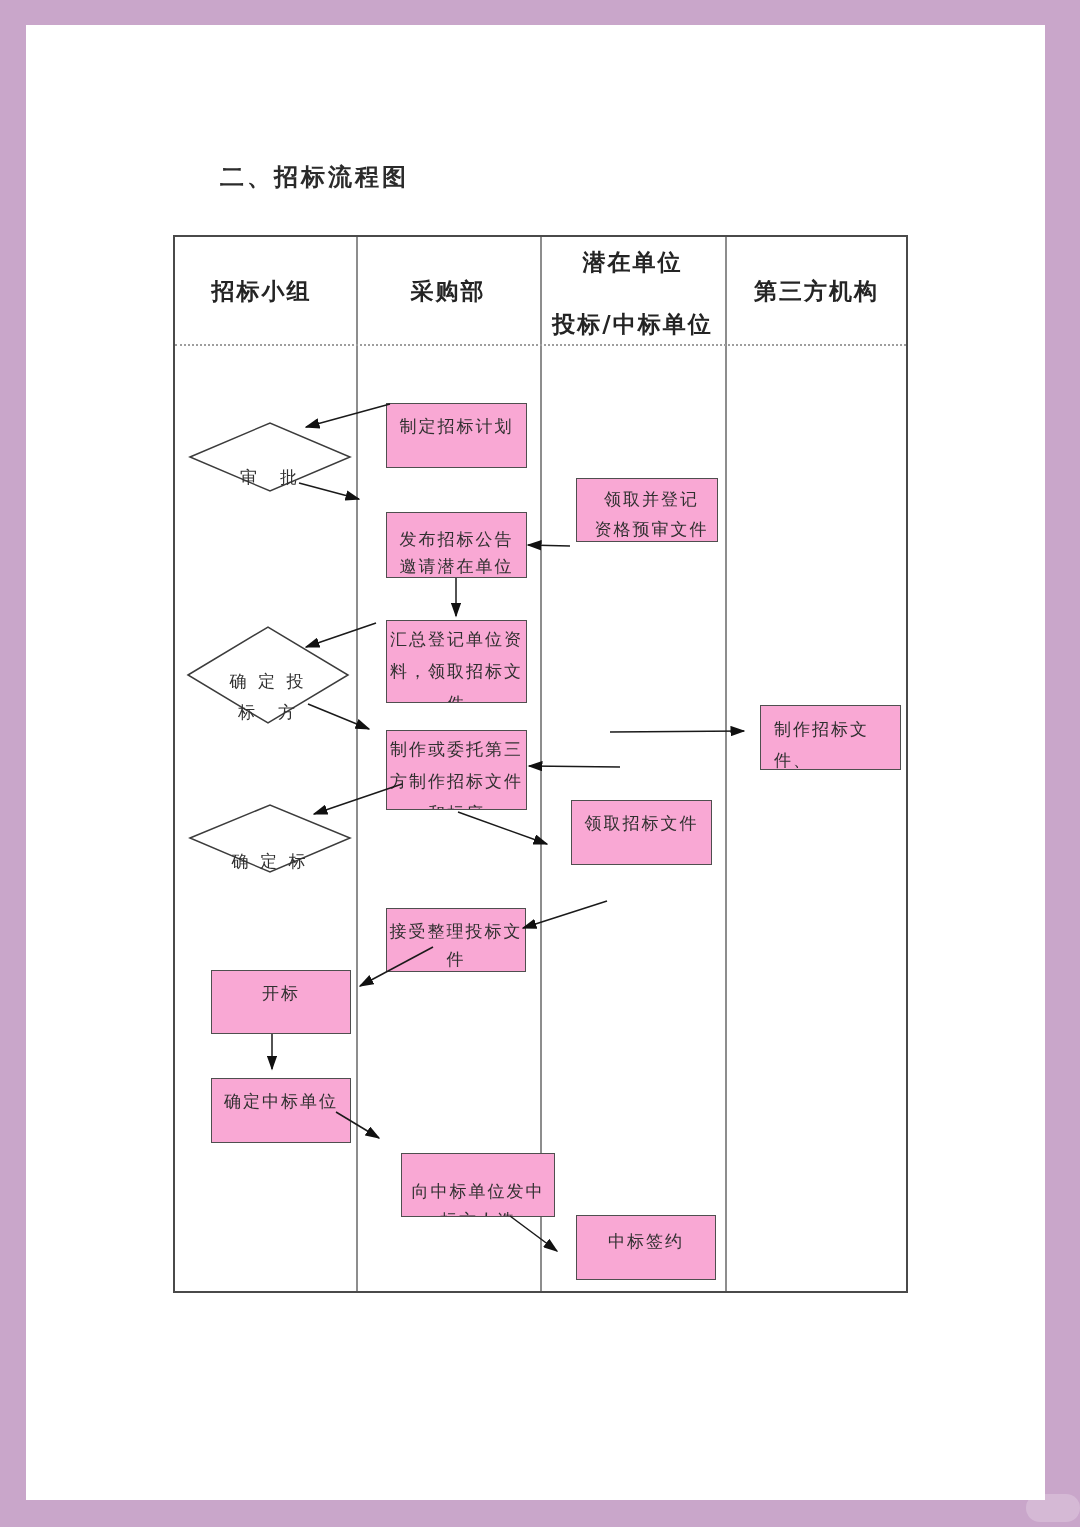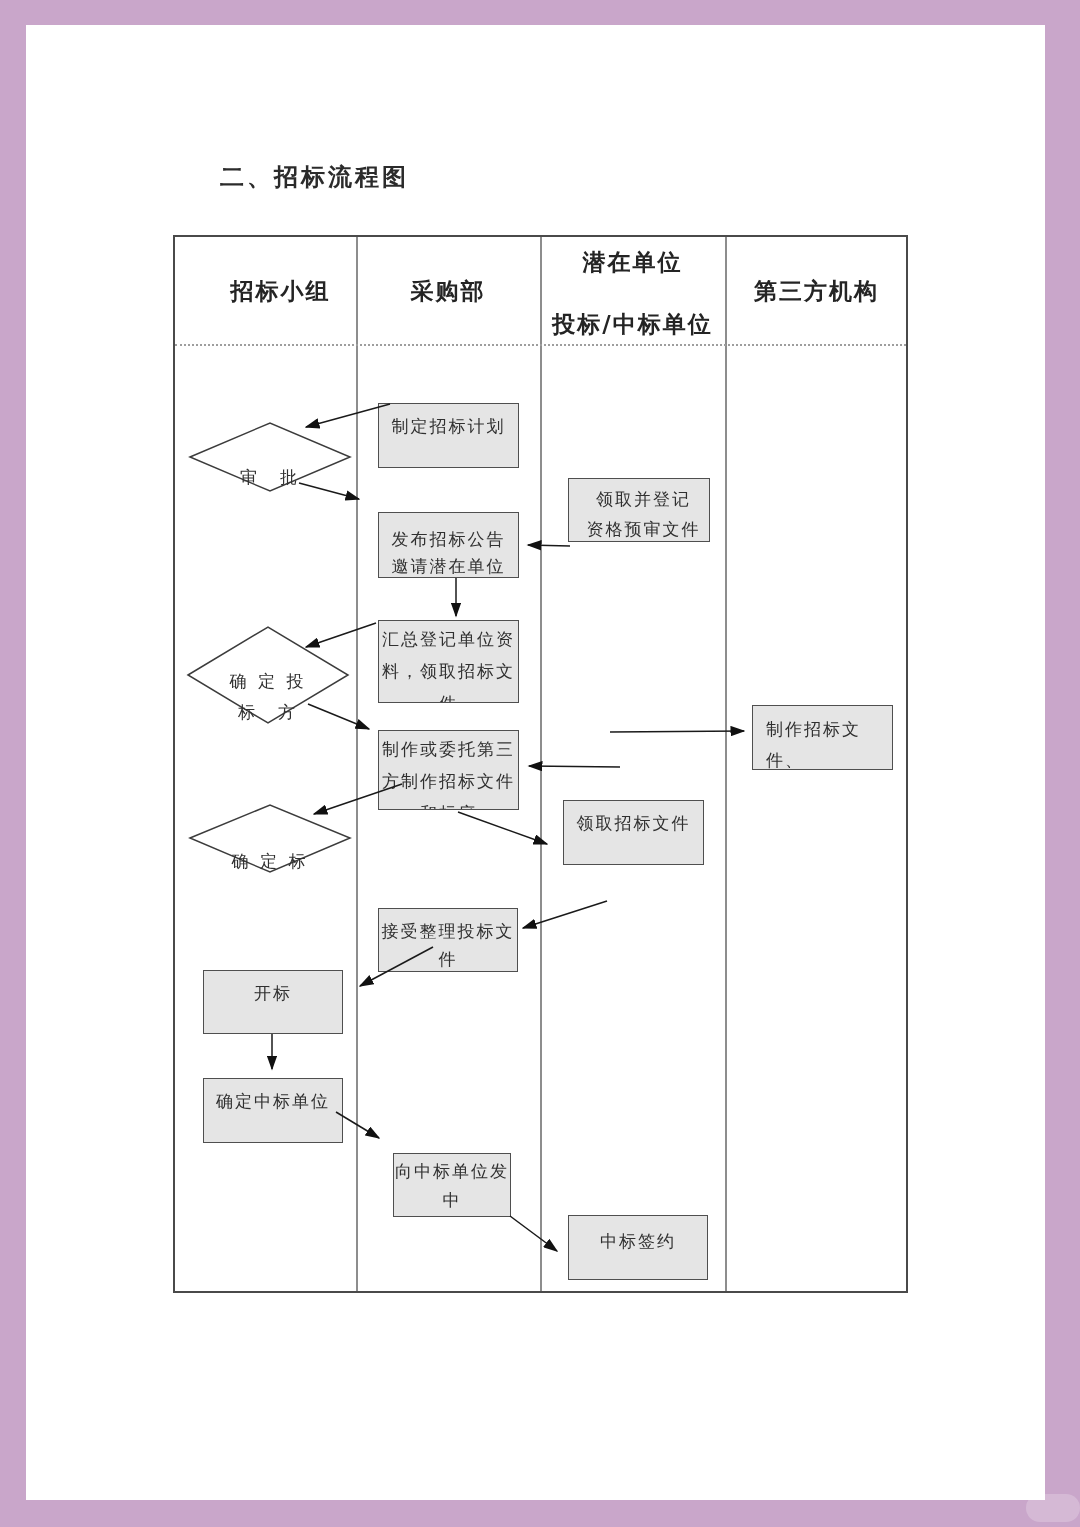--- a/index.html
+++ b/index.html
@@ -24,23 +24,23 @@
     border:2px solid #4a4a4a;box-sizing:border-box;background:transparent;
   }
   .vline{width:2px;background:#8d8d8d;z-index:1;}
   .hsep{left:175px;top:344px;width:731px;height:0;border-top:2px dotted #9e9e9e;z-index:1;}
   .hdr{
     z-index:2;font-size:23px;font-weight:bold;letter-spacing:2px;
     color:#242424;text-align:center;
   }
   
   .box{
-    z-index:2;background:#e5e5e5;border:1.5px solid #4f4f4f;box-sizing:border-box;
+    z-index:2;background:#f9a8d4;border:1.5px solid #4f4f4f;box-sizing:border-box;
     font-size:17px;color:#303030;letter-spacing:2px;text-align:center;
-    overflow:hidden;line-height:28px;padding-top:8px;
+    overflow:hidden;line-height:28px;padding-top:8px;margin-left:8px;
   }
   .box3{padding-top:2px;line-height:32px;}
   
   .dlabel{
     z-index:4;font-size:17px;color:#303030;letter-spacing:3px;
     text-align:center;line-height:28px;width:160px;margin-top:20px;
   }
   svg.flow{position:absolute;left:0;top:0;z-index:3;pointer-events:none;}
   .watermark{
     left:1026px;top:1494px;width:54px;height:28px;z-index:5;
@@ -53,21 +53,21 @@
 <div class="page-bg"></div>
 
 <div class="abs title">二、招标流程图</div>
 
 <div class="abs tbl-outer"></div>
 <div class="abs vline" style="left:356px;top:237px;height:1054px;"></div>
 <div class="abs vline" style="left:540px;top:237px;height:1054px;"></div>
 <div class="abs vline" style="left:725px;top:237px;height:1054px;"></div>
 <div class="abs hsep"></div>
 
-<div class="abs hdr" style="left:189px;top:276px;width:183px;">招标小组</div>
+<div class="abs hdr" style="left:170px;top:276px;width:183px;">招标小组</div>
 <div class="abs hdr" style="left:356px;top:276px;width:184px;">采购部</div>
 <div class="abs hdr" style="left:540px;top:247px;width:185px;">潜在单位</div>
 <div class="abs hdr" style="left:540px;top:309px;width:185px;">投标/中标单位</div>
 <div class="abs hdr" style="left:725px;top:276px;width:183px;">第三方机构</div>
 
 <div class="abs box" style="left:378px;top:403px;width:141px;height:65px;">
   <div>制定招标计划</div>
 </div>
 
 <div class="abs box" style="left:378px;top:512px;width:141px;height:66px;padding-top:13px;line-height:27px;">
@@ -107,21 +107,21 @@
 </div>
 
 <div class="abs box" style="left:203px;top:970px;width:140px;height:64px;">
   <div>开标</div>
 </div>
 
 <div class="abs box" style="left:203px;top:1078px;width:140px;height:65px;">
   <div>确定中标单位</div>
 </div>
 
-<div class="abs box" style="left:393px;top:1153px;width:118px;height:64px;padding-top:3px;line-height:29px;">
+<div class="abs box" style="left:393px;top:1153px;width:154px;height:64px;padding-top:23px;line-height:29px;">
   <div>向中标单位发中</div>
   <div>标方人选</div>
 </div>
 
 <div class="abs box" style="left:568px;top:1215px;width:140px;height:65px;padding-top:11px;">
   <div>中标签约</div>
 </div>
 
 <svg class="flow" width="1080" height="1527" viewBox="0 0 1080 1527">
   <defs>

